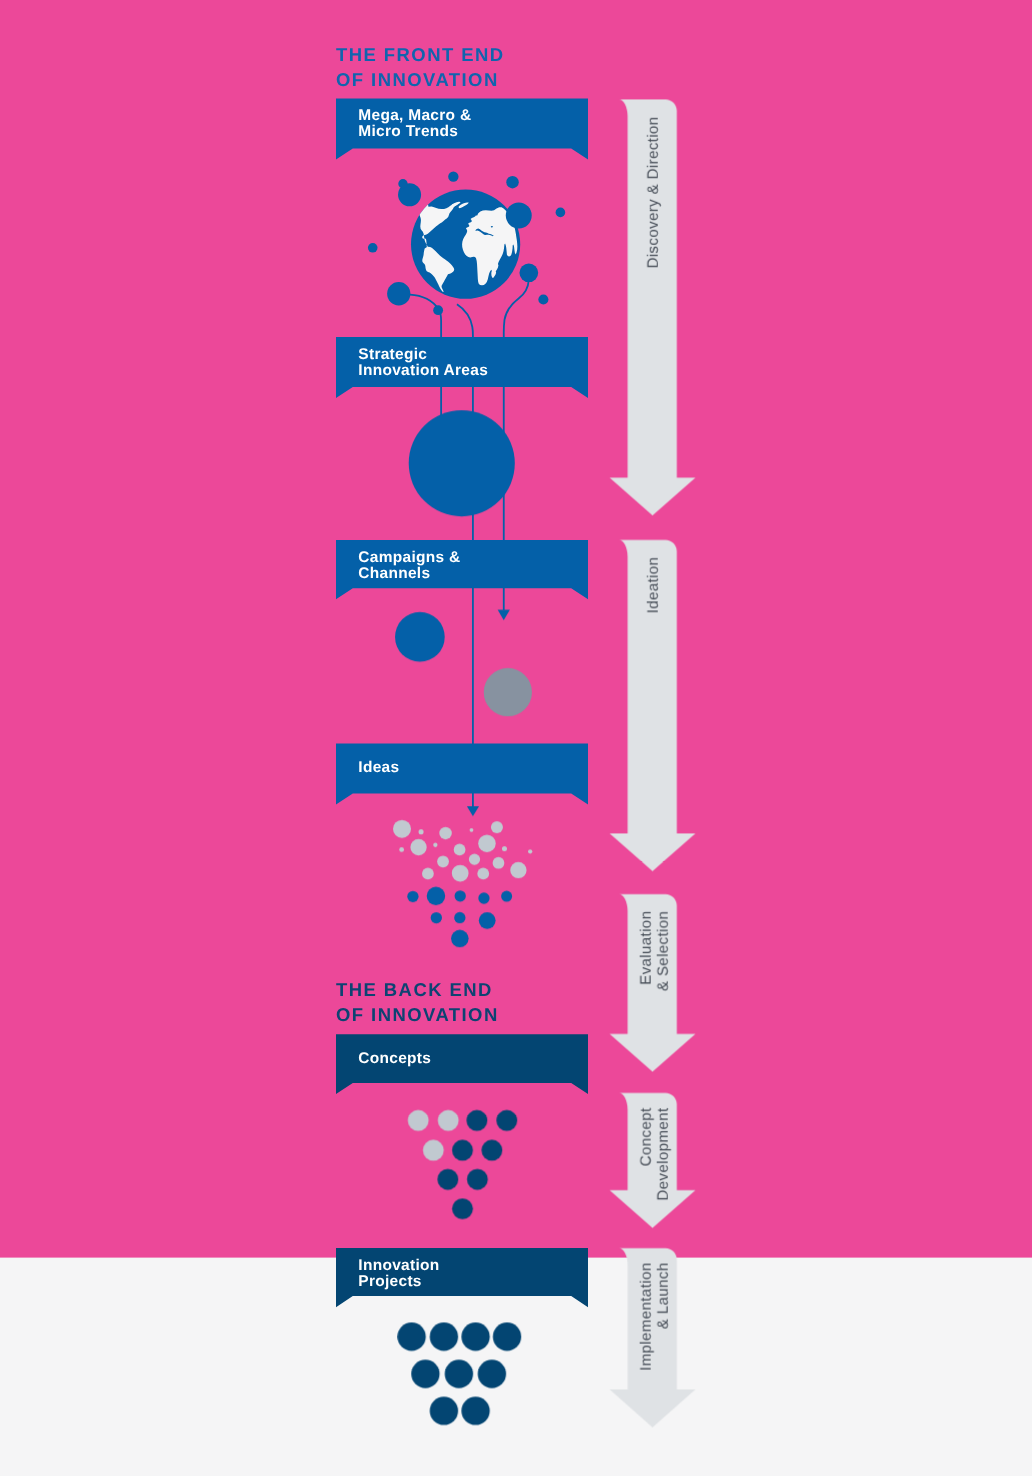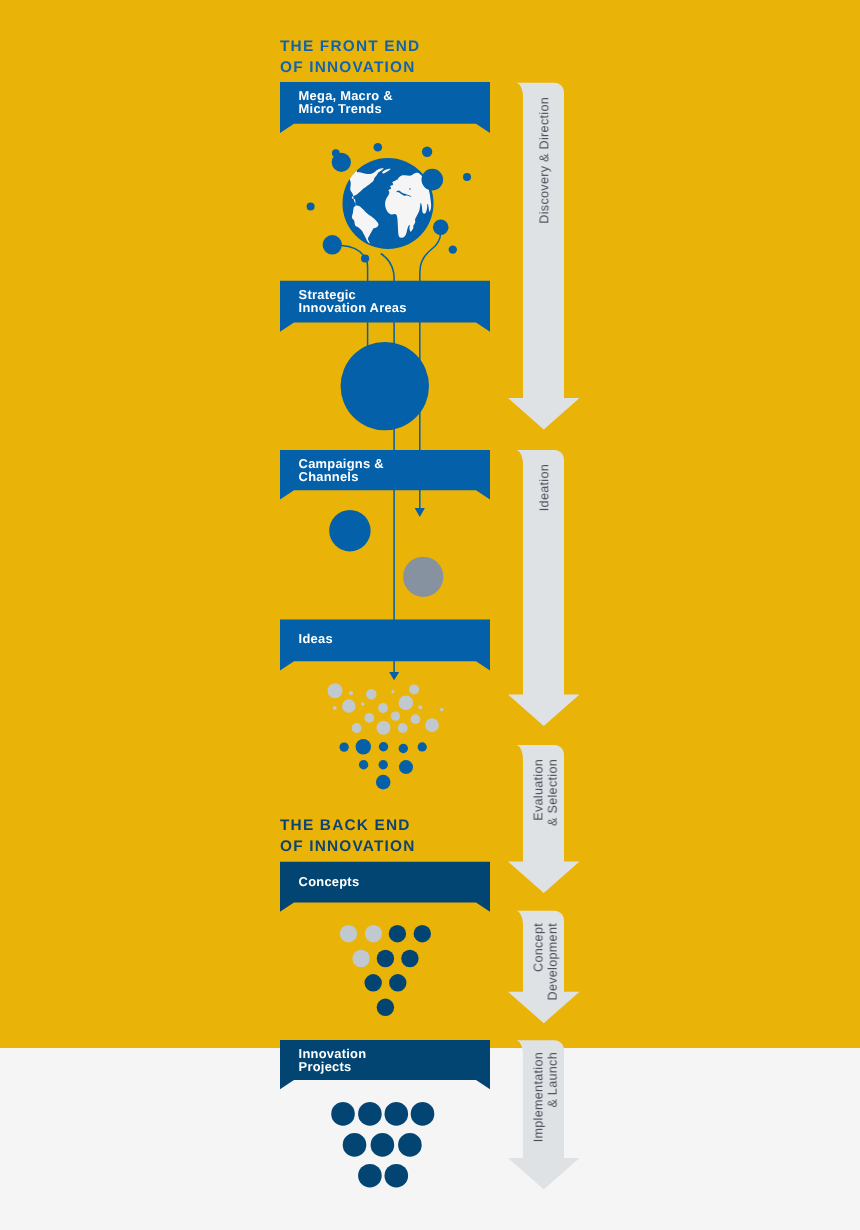--- a/index.html
+++ b/index.html
@@ -1,17 +1,17 @@
 <!DOCTYPE html>
 <html><head>
 <meta charset="utf-8">
 <style>
   html,body{margin:0;padding:0;}
   body{width:860px;height:1230px;background:#f5f5f6;font-family:"Liberation Sans",sans-serif;overflow:hidden;-webkit-font-smoothing:antialiased;}
-  .stage{position:relative;width:860px;height:1048px;background:#eab308;}
+  .stage{position:relative;width:860px;height:1048px;background:#ec4899;}
   svg{display:block;position:absolute;top:0;left:0;}
   text{font-family:"Liberation Sans",sans-serif;text-rendering:geometricPrecision;will-change:opacity;}
   .sectitle{font-weight:bold;font-size:15.4px;letter-spacing:1.2px;}
   .sectitle-front{fill:#1064ae;}
   .sectitle-back{fill:#0d4372;}
   .blabel{fill:#ffffff;font-weight:bold;font-size:12.9px;letter-spacing:0.25px;}
   .arrlabel{fill:#474e58;font-size:12.6px;letter-spacing:0.3px;}
 </style>
 </head>
 <body>

